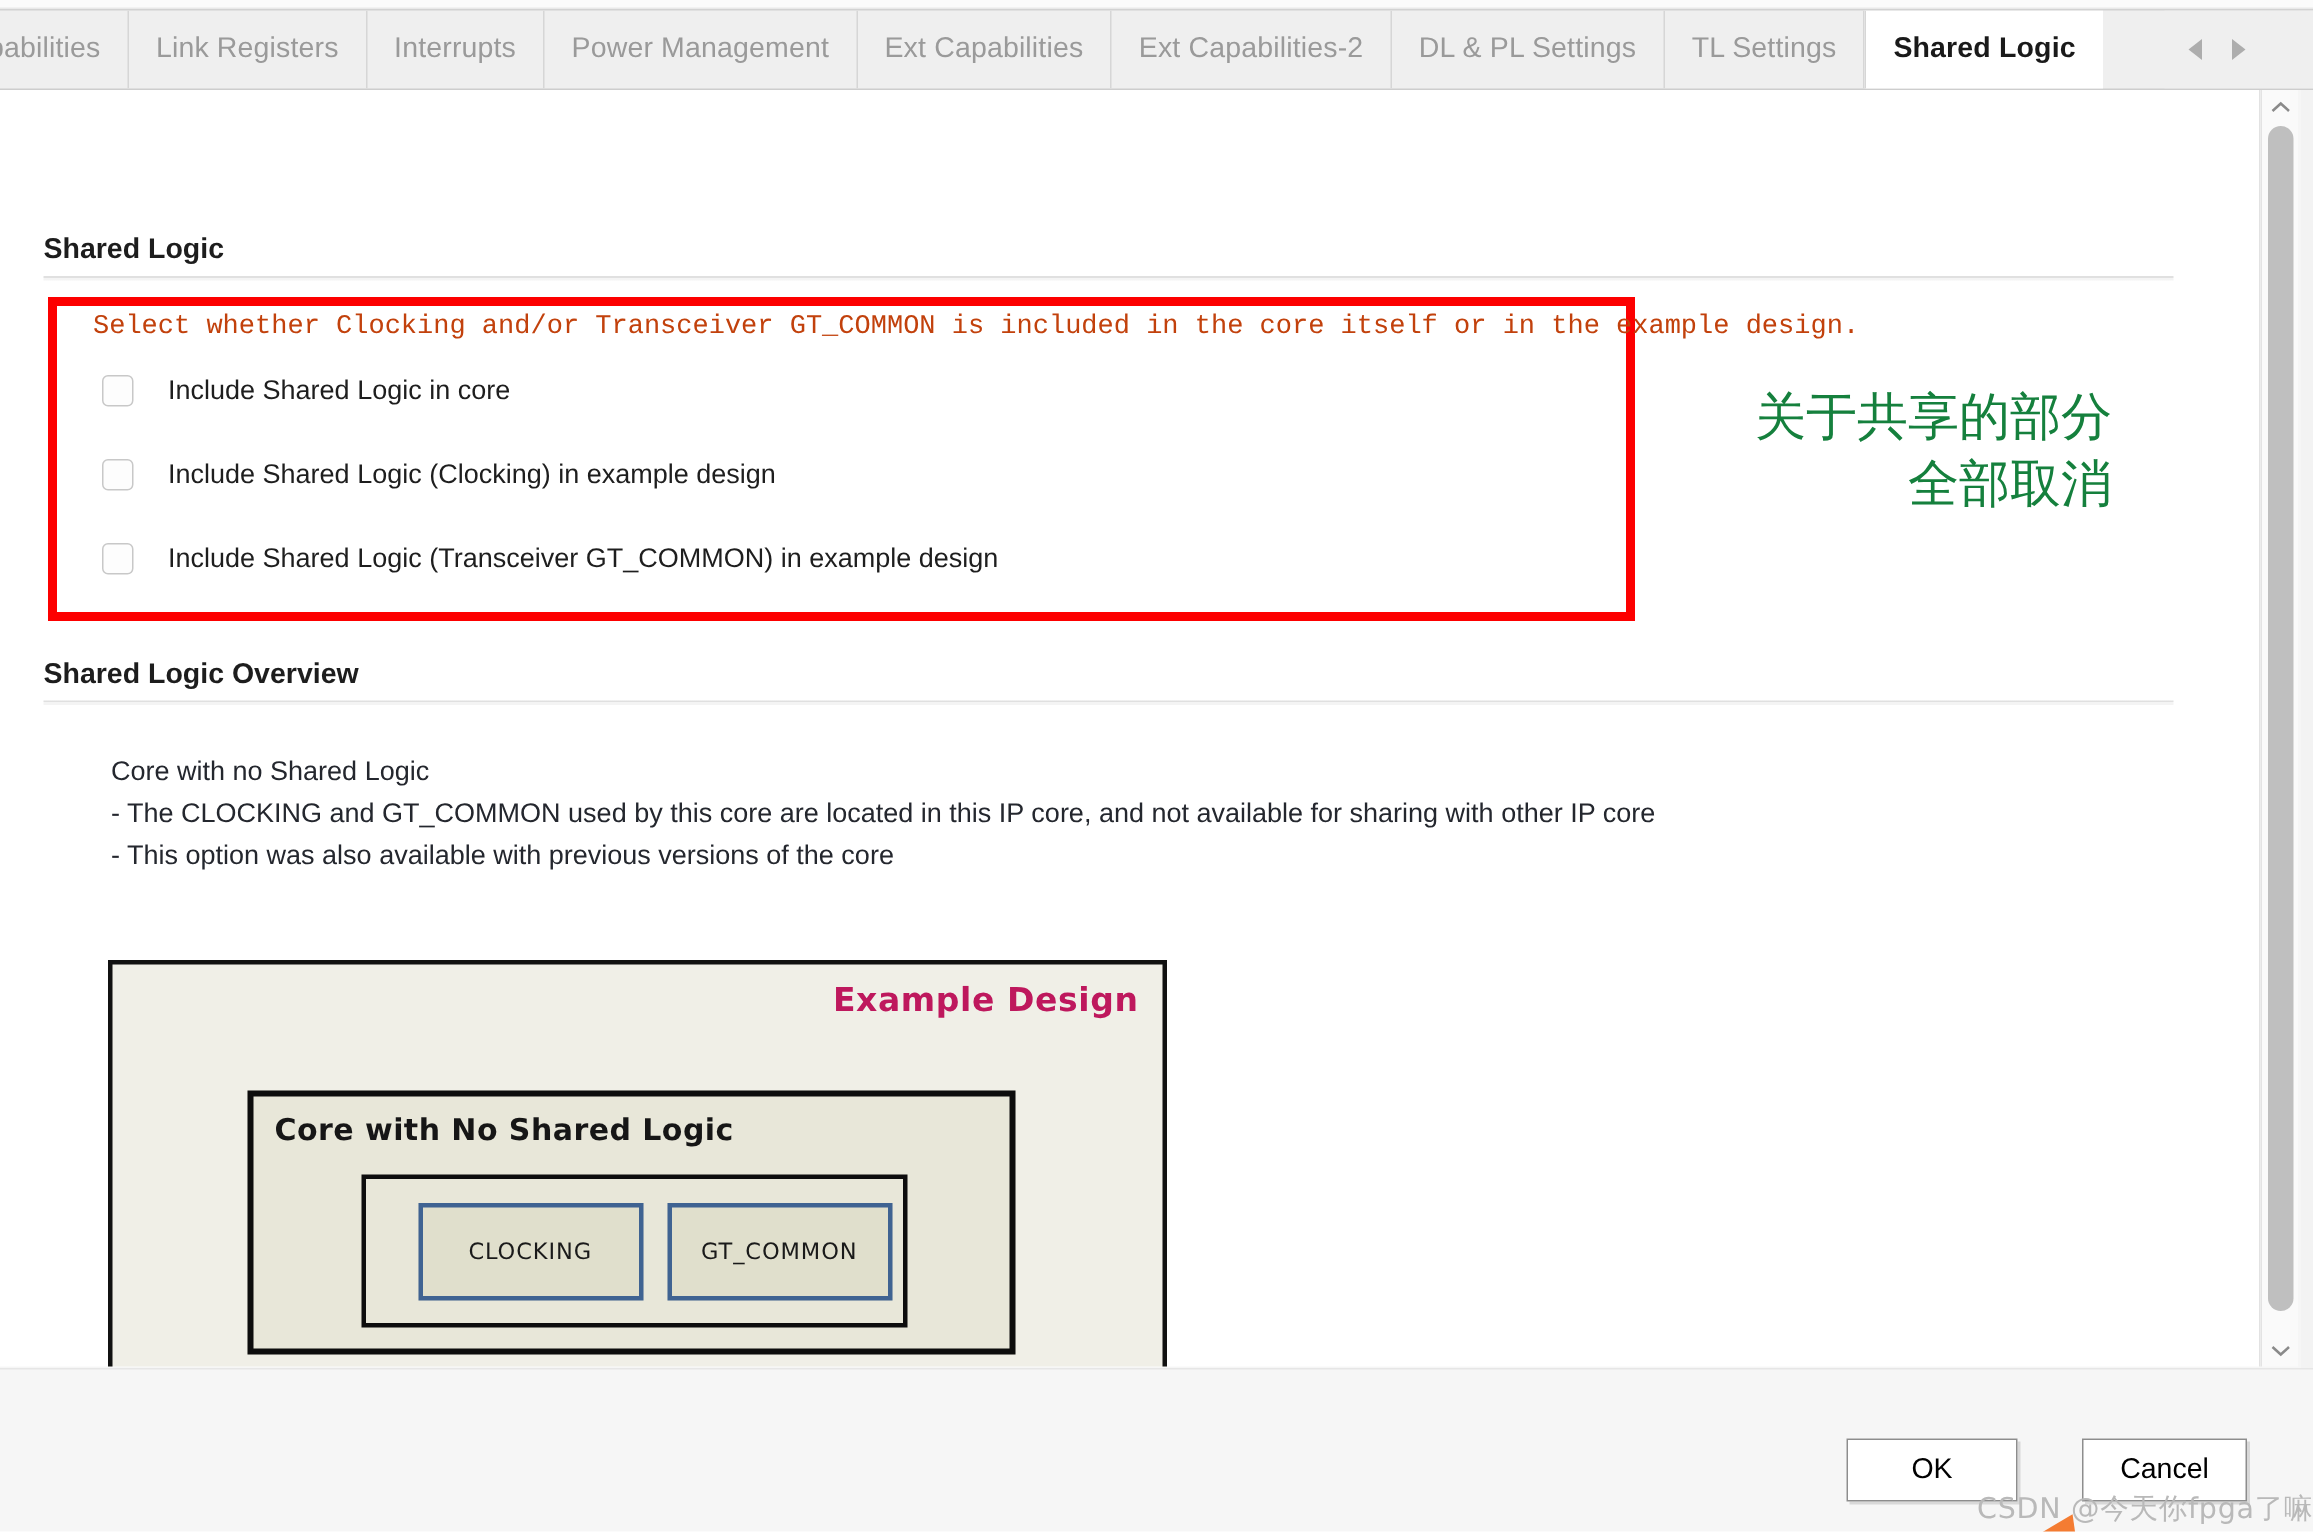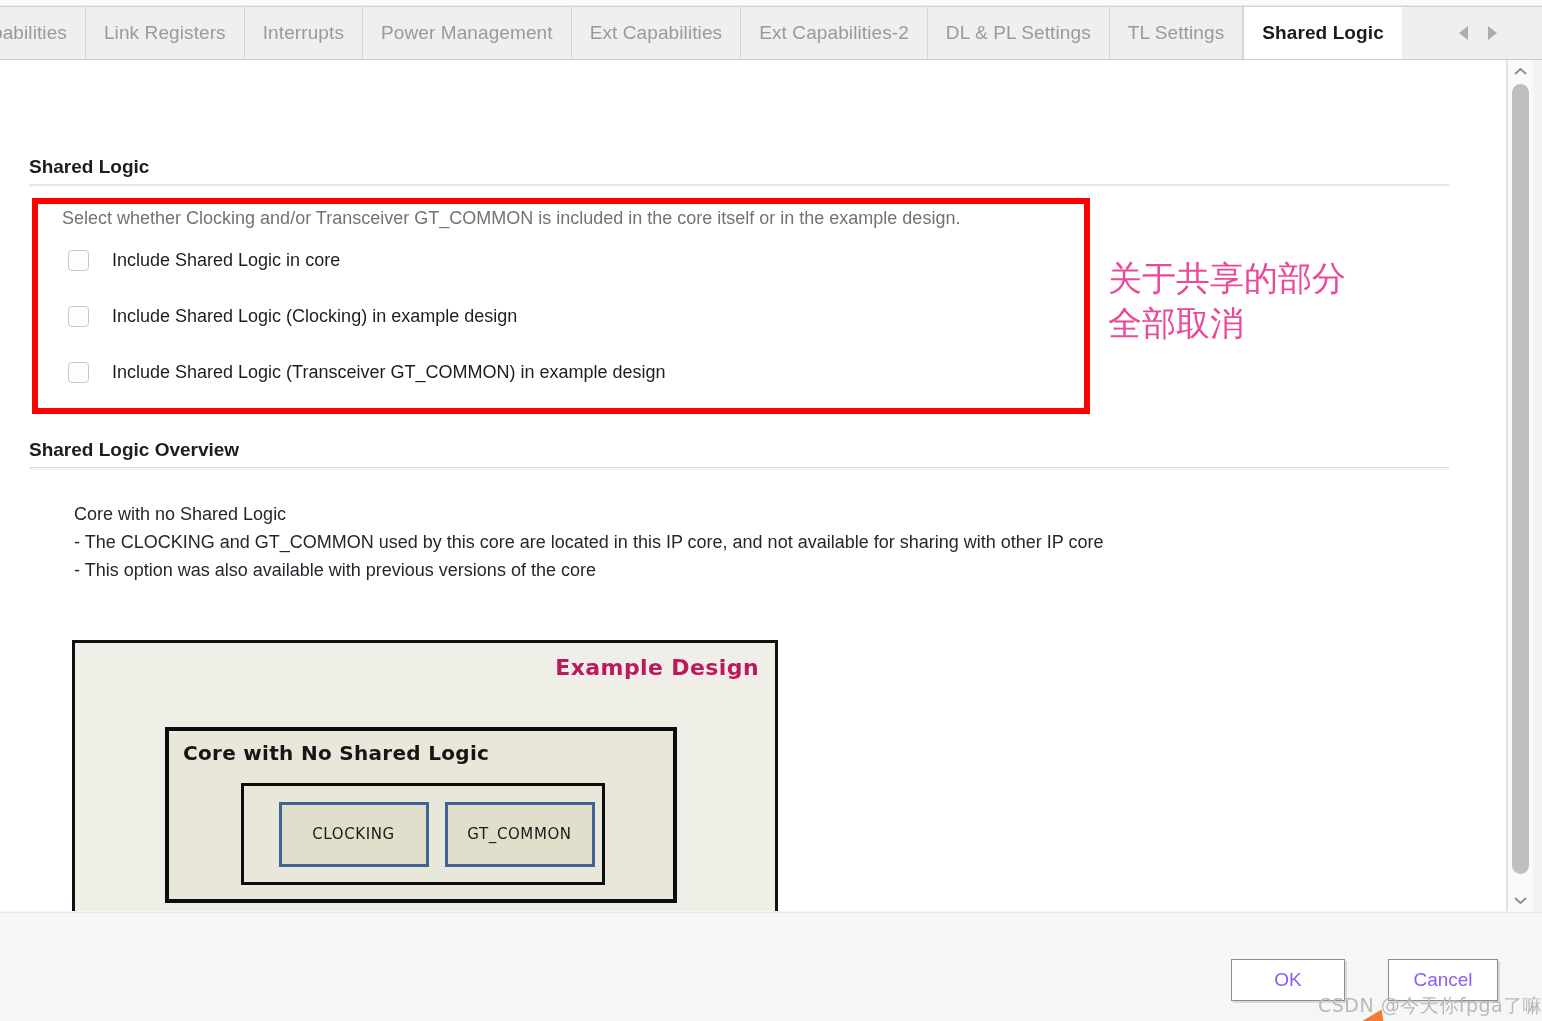--- a/index.html
+++ b/index.html
@@ -138,22 +138,23 @@
     height: 216px;
     border: 6px solid #fd0000;
     box-sizing: border-box;
     background: #ffffff;
   }
   .intro-text {
     position: absolute;
     left: 62px;
     top: 148px;
     font-size: 18px;
-    color: #737373;
+    color: #c2410c;
     white-space: nowrap;
+    font-family: Liberation Mono, monospace;
   }
   .check-row {
     position: absolute;
     left: 68px;
     display: flex;
     align-items: center;
     gap: 23px;
   }
   .cbox {
     width: 21px; height: 21px;
@@ -168,22 +169,22 @@
     color: #1e1e1e;
     white-space: nowrap;
   }
 
   
   #cn-note {
     position: absolute;
     left: 1108px;
     top: 196px;
     width: 300px;
-    text-align: left;
-    color: #ec4899;
+    text-align: right;
+    color: #15803d;
     font-family: "DejaVu Sans", sans-serif;
     font-size: 34px;
     line-height: 1.32;
     white-space: nowrap;
   }
 
   
   #overview-body {
     position: absolute;
     left: 74px;
@@ -312,21 +313,21 @@
     top: 46px;
     height: 42px;
     background: #ffffff;
     border: 1px solid #8d8d8d;
     box-shadow: 2px 2px 0 rgba(0,0,0,.12);
     box-sizing: border-box;
     display: flex;
     align-items: center;
     justify-content: center;
     font-size: 19px;
-    color: #8b5cf6;
+    color: #000000;
   }
   #ok-btn { left: 1231px; width: 114px; }
   #cancel-btn { left: 1388px; width: 110px; }
 
   #watermark {
     position: absolute;
     left: 1318px;
     top: 993px;
     font-size: 19px;
     color: #b9b9b9;

